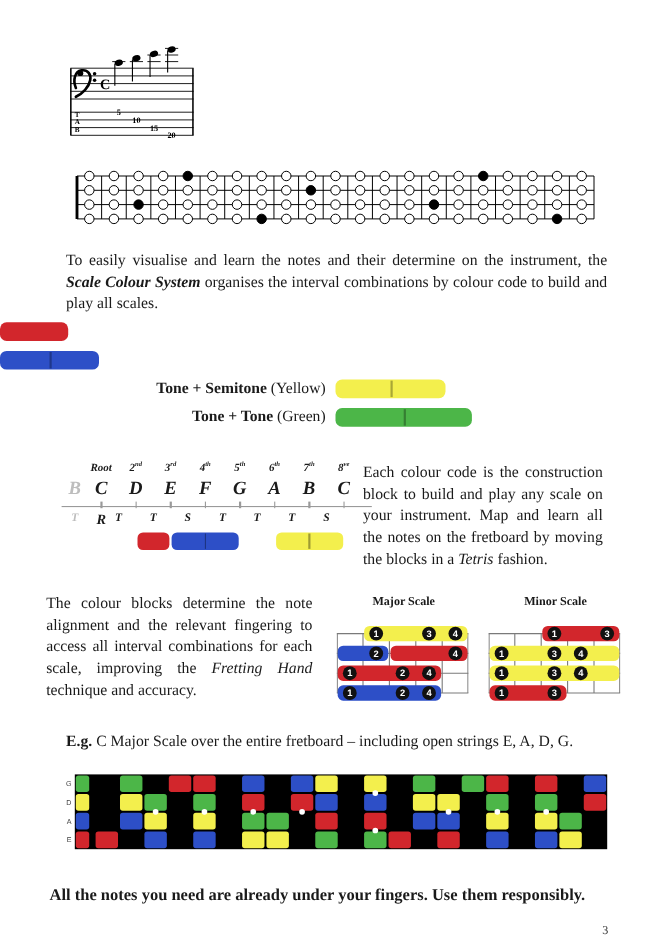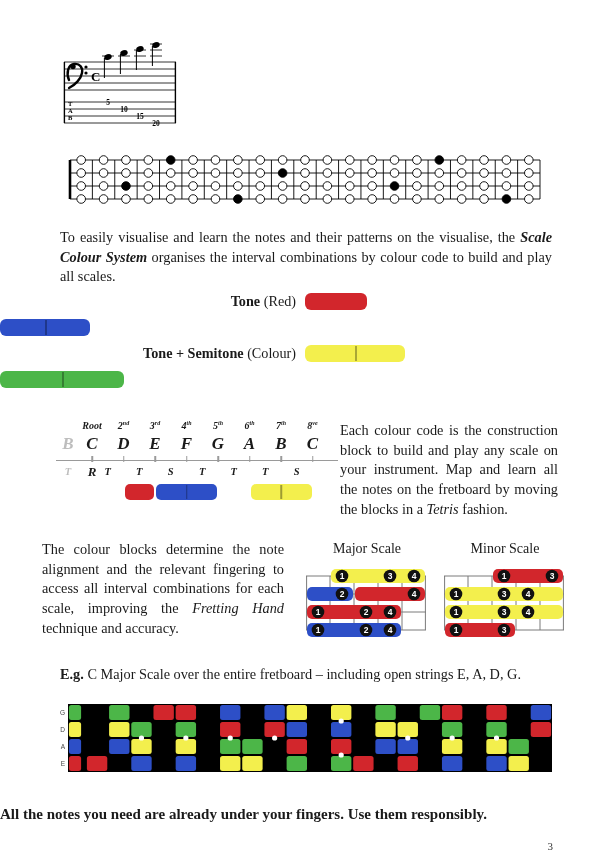--- a/index.html
+++ b/index.html
@@ -21,21 +21,21 @@
   #interval-diagram { font-family:"Liberation Serif", serif;font-style:italic; }
   .ivd-degree { position:absolute; transform:translateX(-50%); font-size:10px; font-weight:bold; white-space:nowrap; }
   .ivd-note { position:absolute; transform:translateX(-50%); font-size:17px; font-weight:bold; }
   .ghost { color:#bdbdbd; }
   .ivd-ruler { position:absolute; height:0; border-top:1.5px solid #9a9a9a; }
   .ivd-tick { position:absolute; width:1.5px; height:6px; background:#9a9a9a; transform:translateX(-50%); }
   .ivd-marker { position:absolute; transform:translateX(-50%); font-size:10.5px; font-weight:bold; }
   .ivd-marker.root { font-size:13px; }
   .ivd-block { position:absolute; height:16px; border-radius:5px; }
   .ivd-block-divider { position:absolute; width:1.5px; height:14px; background:rgba(0,0,0,0.35); transform:translateX(-50%); }
-  .scale-heading { position:absolute; width:128px; text-align:center; font-size:14px; font-weight:normal; }
+  .scale-heading { position:absolute; width:128px; text-align:center; font-size:11px; font-weight:bold; }
   .page-number { position:absolute; font-size:11px; color:#333; }
 </style>
 </head>
 <body>
 
 <div class="page">
 
   <svg id="notation" class="abs" style="left:56px;top:40px" width="128" height="95" viewBox="0 0 128 95">
       <line x1="8" y1="22" x2="120" y2="22" stroke="#000" stroke-width="0.8"></line>
       <line x1="8" y1="29" x2="120" y2="29" stroke="#000" stroke-width="0.8"></line>
@@ -184,38 +184,38 @@
       <circle cx="310.1428571428571" cy="49" r="4.3" fill="#fff" stroke="#000" stroke-width="0.9"></circle>
       <circle cx="332.5238095238095" cy="49" r="4.3" fill="#fff" stroke="#000" stroke-width="0.9"></circle>
       <circle cx="354.90476190476187" cy="49" r="4.3" fill="#fff" stroke="#000" stroke-width="0.9"></circle>
       <circle cx="377.2857142857143" cy="49" r="4.3" fill="#fff" stroke="#000" stroke-width="0.9"></circle>
       <circle cx="399.66666666666663" cy="49" r="4.3" fill="#fff" stroke="#000" stroke-width="0.9"></circle>
       <circle cx="422.04761904761904" cy="49" r="4.3" fill="#fff" stroke="#000" stroke-width="0.9"></circle>
       <circle cx="444.4285714285714" cy="49" r="4.3" fill="#000" stroke="#000" stroke-width="0.9"></circle>
       <circle cx="466.8095238095238" cy="49" r="4.3" fill="#fff" stroke="#000" stroke-width="0.9"></circle>
     </svg>
 
-  <p class="just abs" style="left:60px;top:228px;width:492px"><span>To easily visualise and learn the notes and their patterns on the visualise, the </span><span class="bi">Scale Colour System</span><span> organises the interval combinations by colour code to build and play all scales.</span></p>
+  <p class="just abs" style="left:60px;top:228px;width:492px"><span>To easily visualise and learn the notes and their determine on the instrument, the </span><span class="bi">Scale Colour System</span><span> organises the interval combinations by colour code to build and play all scales.</span></p>
 
   <div class="legend-row" style="top:290px">
-    <div class="legend-label"><span class="b">Tone</span><span> (Red)</span></div>
     <div class="legend-block" style="width: 62px; background: rgb(210, 38, 44);"></div>
   </div>
   <div class="legend-row" style="top:316px">
     <div class="legend-block" style="width: 90px; background: rgb(45, 79, 199);">
         <div class="seg-div" style="left: 50%;"></div>
       </div>
   </div>
   <div class="legend-row" style="top:342px">
-    <div class="legend-label"><span class="b">Tone + Semitone</span><span> (Colour)</span></div>
+    <div class="legend-label"><span class="b">Tone + Semitone</span><span> (Yellow)</span></div>
     <div class="legend-block" style="width: 100px; background: rgb(243, 239, 77);">
         <div class="seg-div" style="left: 50%;"></div>
       </div>
   </div>
   <div class="legend-row" style="top:368px">
+    <div class="legend-label"><span class="b">Tone + Tone</span><span> (Green)</span></div>
     <div class="legend-block" style="width: 124px; background: rgb(76, 182, 72);">
         <div class="seg-div" style="left: 50%;"></div>
       </div>
   </div>
 
   <div id="interval-diagram" class="abs" style="left:56px;top:420px;width:290px;height:92px">
       <div class="ivd-degree" style="left:36px;top:0px"><span>Root</span></div>
       <div class="ivd-degree" style="left:67.5px;top:0px"><span>2</span><sup>nd</sup></div>
       <div class="ivd-degree" style="left:99px;top:0px"><span>3</span><sup>rd</sup></div>
       <div class="ivd-degree" style="left:130.5px;top:0px"><span>4</span><sup>th</sup></div>
@@ -250,21 +250,21 @@
       <div class="ivd-marker" style="left:177.75px;top:46px">T</div>
       <div class="ivd-marker" style="left:209.25px;top:46px">T</div>
       <div class="ivd-marker" style="left:240.75px;top:46px">S</div>
       <div class="ivd-block" style="left:68.5px;top:64px;width:29.5px;background:#d2262c"></div>
       <div class="ivd-block" style="left:100px;top:64px;width:61px;background:#2d4fc7"></div>
       <div class="ivd-block-divider" style="left:130.5px;top:65px"></div>
       <div class="ivd-block" style="left:194.5px;top:64px;width:61px;background:#f3ef4d"></div>
       <div class="ivd-block-divider" style="left:225px;top:65px"></div>
     </div>
 
-  <p class="just abs" style="left:340px;top:421px;width:218px"><span>Each colour code is the construction block to build and play any scale on your instrument. Map and learn all the notes on the fretboard by moving the blocks in a </span><span class="i">Tetris</span><span> fashion.</span></p>
+  <p class="just abs" style="left:330px;top:421px;width:218px"><span>Each colour code is the construction block to build and play any scale on your instrument. Map and learn all the notes on the fretboard by moving the blocks in a </span><span class="i">Tetris</span><span> fashion.</span></p>
 
   <p class="just abs" style="left:42px;top:540px;width:242px"><span>The colour blocks determine the note alignment and the relevant fingering to access all interval combinations for each scale, improving the </span><span class="i">Fretting Hand</span><span> technique and accuracy.</span></p>
 
   <div class="scale-heading" style="left:303px;top:541px">Major Scale</div>
   <div class="scale-heading" style="left:441px;top:541px">Minor Scale</div>
 
   <svg id="major-box" class="abs" style="left:306px;top:566px" width="120" height="76" viewBox="0 0 120 76">
       <line x1="0" y1="10" x2="120" y2="10" stroke="#7a7a7a" stroke-width="1"></line>
       <line x1="0" y1="28" x2="120" y2="28" stroke="#7a7a7a" stroke-width="1"></line>
       <line x1="0" y1="46" x2="120" y2="46" stroke="#7a7a7a" stroke-width="1"></line>
@@ -404,17 +404,17 @@
       <circle cx="397.1428571428571" cy="40" r="2.6" fill="#fff"></circle>
       <circle cx="441.5238095238095" cy="40" r="2.6" fill="#fff"></circle>
       <circle cx="286.19047619047615" cy="23" r="2.6" fill="#fff"></circle>
       <circle cx="286.19047619047615" cy="57" r="2.6" fill="#fff"></circle>
       <text x="10" y="16.7" font-size="6.5" text-anchor="end" fill="#444" font-family="Liberation Sans, sans-serif">G</text>
       <text x="10" y="33.7" font-size="6.5" text-anchor="end" fill="#444" font-family="Liberation Sans, sans-serif">D</text>
       <text x="10" y="50.7" font-size="6.5" text-anchor="end" fill="#444" font-family="Liberation Sans, sans-serif">A</text>
       <text x="10" y="67.7" font-size="6.5" text-anchor="end" fill="#444" font-family="Liberation Sans, sans-serif">E</text>
     </svg>
 
-  <p class="abs b" style="left:0;top:806px;width:577px;text-align:left;font-size:15px">All the notes you need are already under your fingers. Use them responsibly.</p>
+  <p class="abs b" style="left:0;top:806px;width:577px;text-align:center;font-size:15px">All the notes you need are already under your fingers. Use them responsibly.</p>
 
   <div class="page-number" style="right:58px;top:840px">3</div>
 
 </div>
 
 </body></html>

